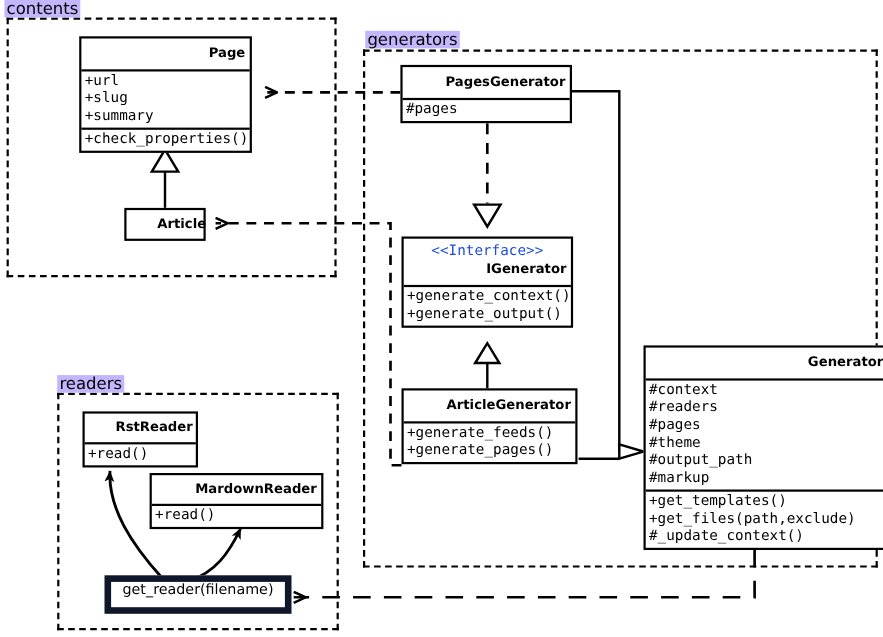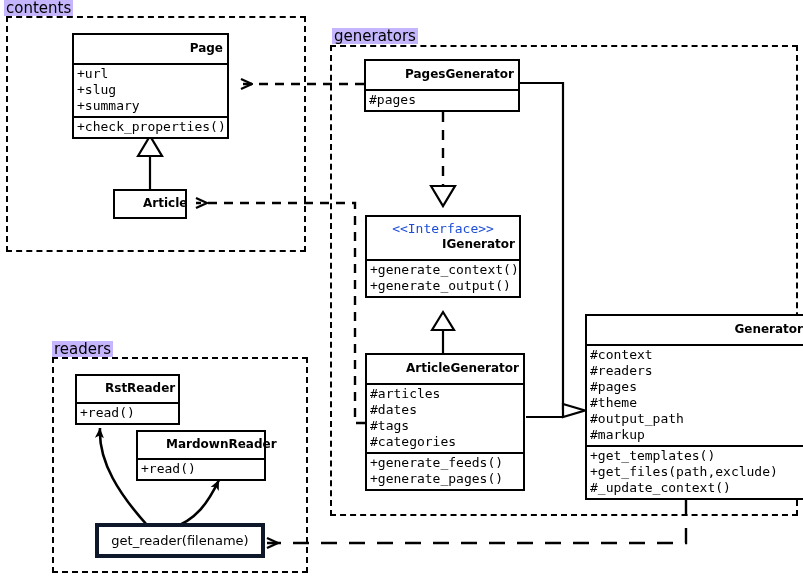--- a/index.html
+++ b/index.html
@@ -78,25 +78,24 @@
     font-family: "DejaVu Sans Mono", monospace;
     font-size: 13px;
     color: #000;
     line-height: 16px;
     padding: 0 1px 0 3px;
     white-space: nowrap;
   }
   .plain-box {
     position: absolute;
     box-sizing: border-box;
-    border: 4px solid #0f172a;
+    border: 6px solid #0f172a;
     background: #fff;
     z-index: 5;
     display: flex;
-    align-items: center;
     justify-content: center;
   }
   .plain-box span {
     font-family: "DejaVu Sans", sans-serif;
     font-size: 13px;
     color: #000;
     white-space: nowrap;
   }
 </style>
 </head>
@@ -198,26 +197,20 @@
     <div class="cls-stereo">&lt;&lt;Interface&gt;&gt;</div>
     <div class="cls-name" style="padding:0 4px 6px 4px;">IGenerator</div>
     <div class="cls-sec">
       <div>+generate_context()</div>
       <div>+generate_output()</div>
     </div>
   </div>
 
   <div class="cls" style="left:365px; top:353px; width:160px;">
     <div class="cls-name">ArticleGenerator</div>
-    <div class="cls-sec">
-      <div>#articles</div>
-      <div>#dates</div>
-      <div>#tags</div>
-      <div>#categories</div>
-    </div>
     <div class="cls-sec">
       <div>+generate_feeds()</div>
       <div>+generate_pages()</div>
     </div>
   </div>
 
   <div class="cls" style="left:585px; top:314px; width:224px;">
     <div class="cls-name">Generator</div>
     <div class="cls-sec">
       <div>#context</div>
@@ -234,21 +227,21 @@
     </div>
   </div>
 
   <div class="cls" style="left:75px; top:374px; width:105px;">
     <div class="cls-name" style="padding:4px 4px 5px 4px;">RstReader</div>
     <div class="cls-sec">
       <div>+read()</div>
     </div>
   </div>
 
-  <div class="cls" style="left:136px; top:430px; width:130px;">
+  <div class="cls" style="left:136px; top:430px; width:158px;">
     <div class="cls-name" style="padding:4px 4px 5px 4px;">MardownReader</div>
     <div class="cls-sec">
       <div>+read()</div>
     </div>
   </div>
 
   <div class="plain-box" style="left:95px; top:523px; width:170px; height:35px;">
     <span>get_reader(filename)</span>
   </div>
 

